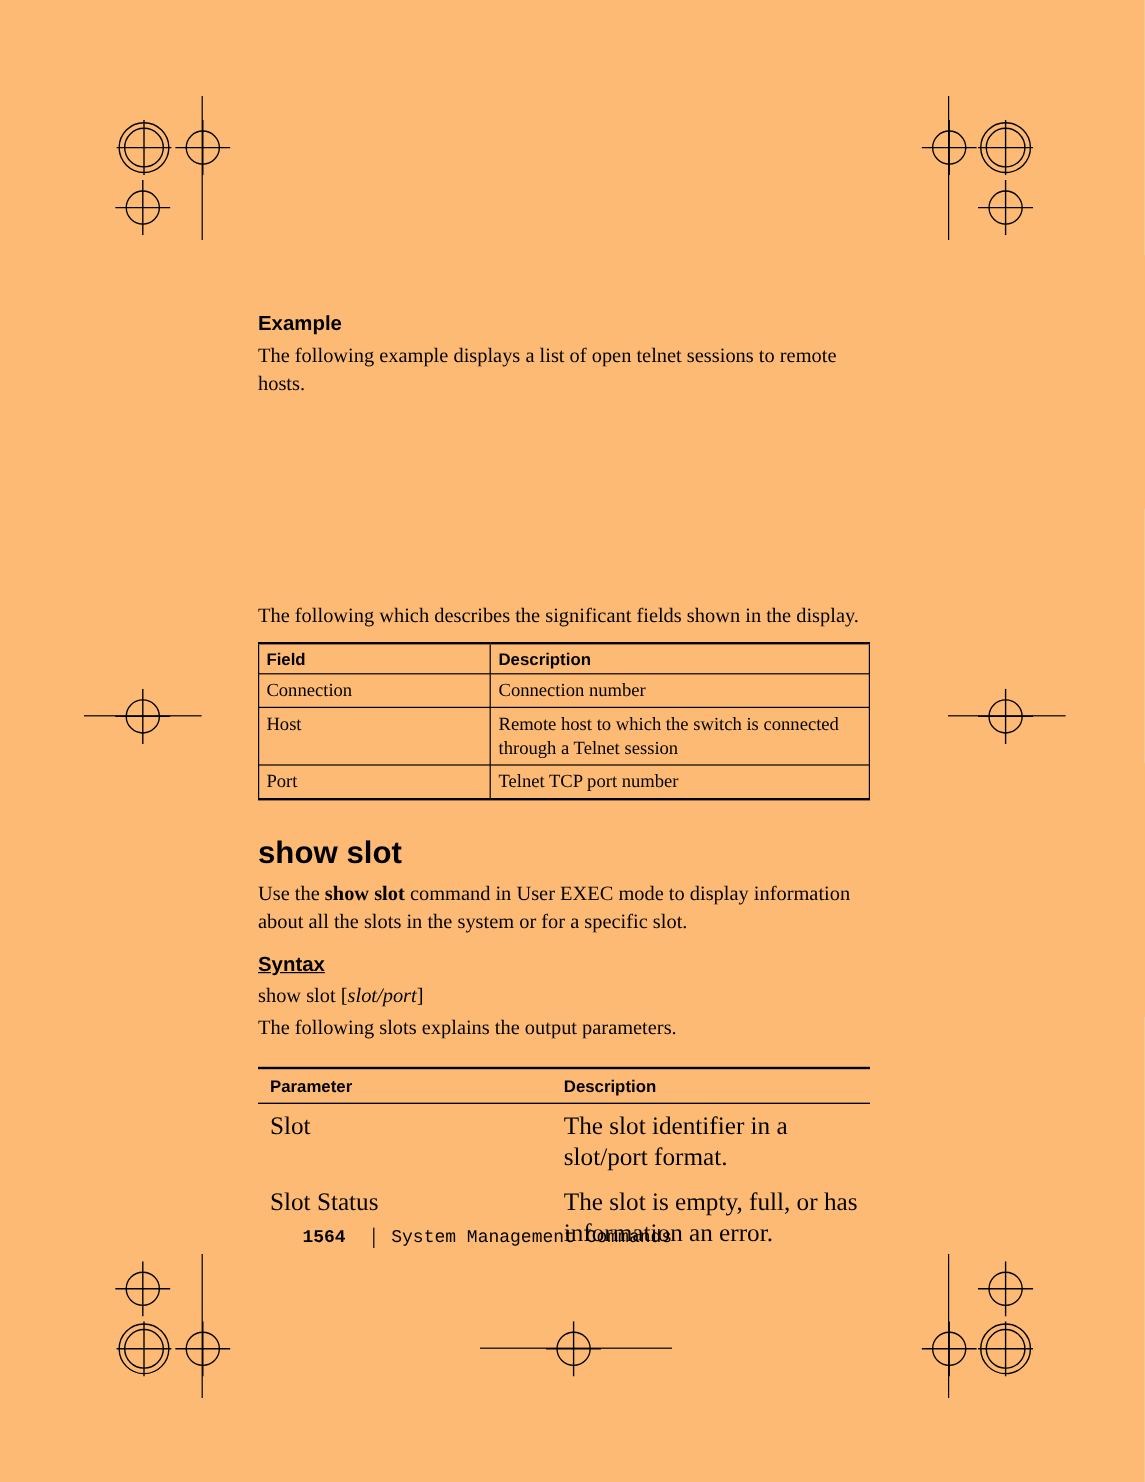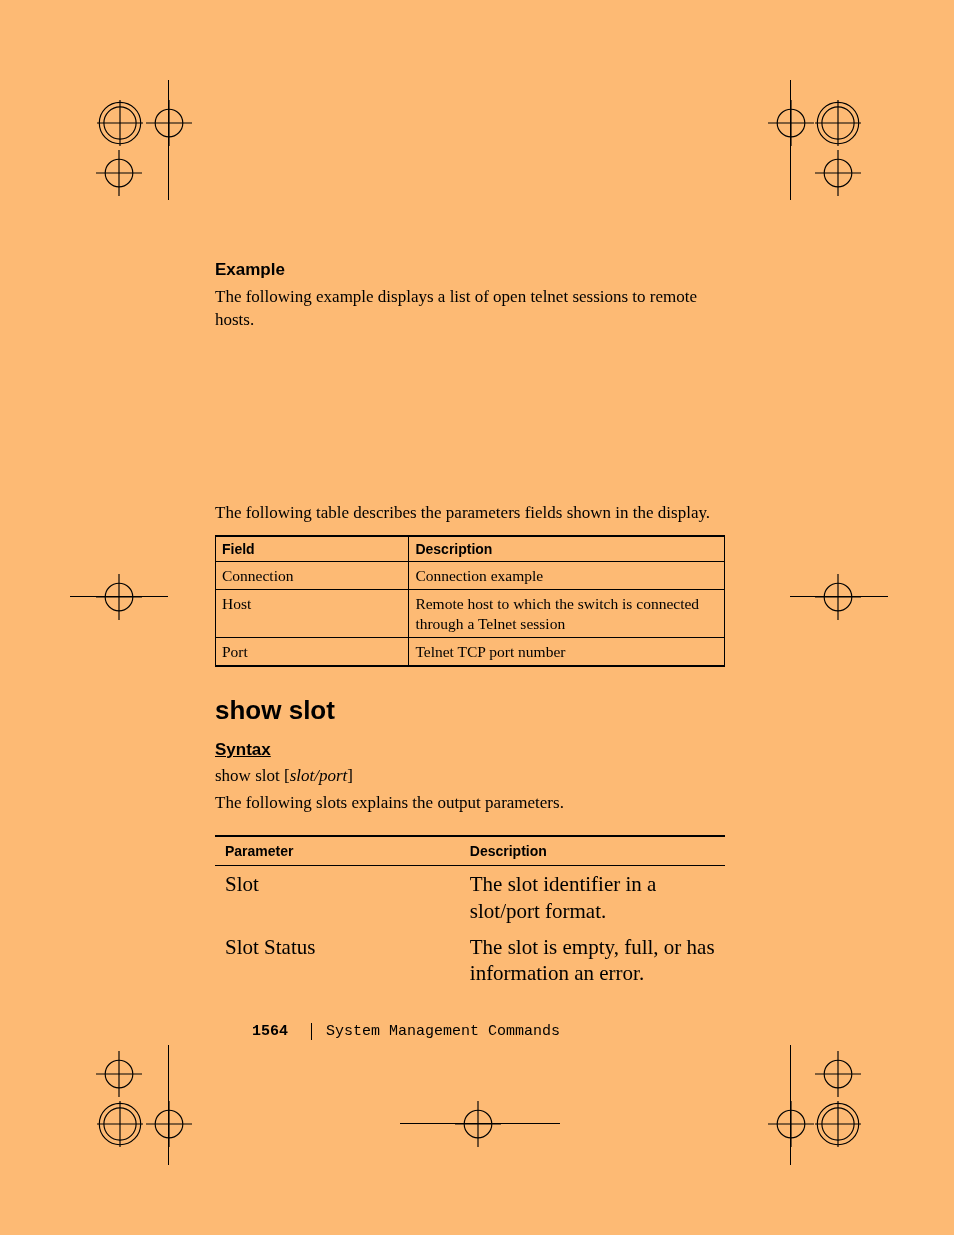--- a/index.html
+++ b/index.html
@@ -276,47 +276,50 @@
       </svg>
   </div>
 
   <div class="content">
 
     <div class="h3-bold">Example</div>
     <p class="body-text">The following example displays a list of open telnet sessions to remote hosts.</p>
 
     <div class="gap-large"></div>
 
-    <p class="body-text">The following table describes the parameters fields shown in the display.</p>
+    <p class="body-text">The following which describes the significant fields shown in the display.</p>
 
     <table class="field-table">
       <thead>
         <tr>
           <th>Field</th>
           <th>Description</th>
         </tr>
       </thead>
       <tbody>
         <tr>
           <td>Connection</td>
-          <td>Connection example</td>
+          <td>Connection number</td>
         </tr>
         <tr>
           <td>Host</td>
           <td>Remote host to which the switch is connected through a Telnet session</td>
         </tr>
         <tr>
           <td>Port</td>
           <td>Telnet TCP port number</td>
         </tr>
       </tbody>
     </table>
 
     <div class="h2-command">show slot</div>
 
+    <p class="body-text">
+      <span>Use the </span><b>show slot</b><span> command in User EXEC mode to display information about all the slots in the system or for a specific slot.</span>
+    </p>
 
     <div class="h3-bold" style="margin-top:14px;text-decoration:underline;">Syntax</div>
 
     <p class="syntax-line">
       <span>show slot [</span><span class="italic">slot/port</span><span>]</span>
     </p>
 
     <p class="body-text">The following slots explains the output parameters.</p>
 
     <table class="param-table">

